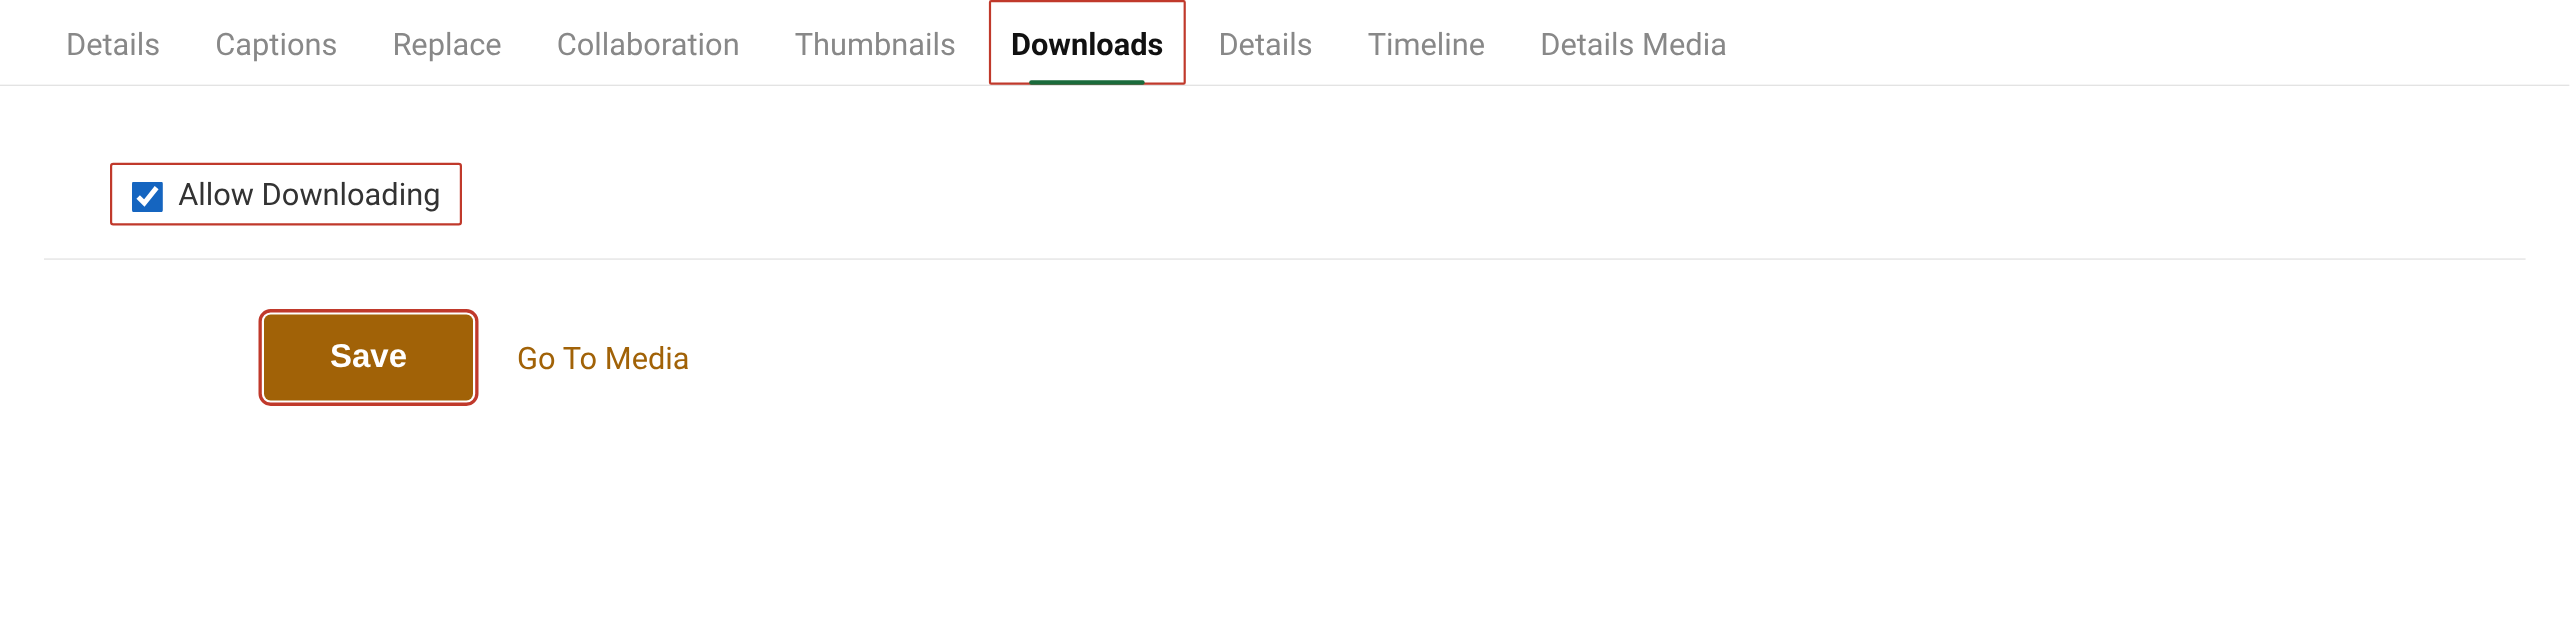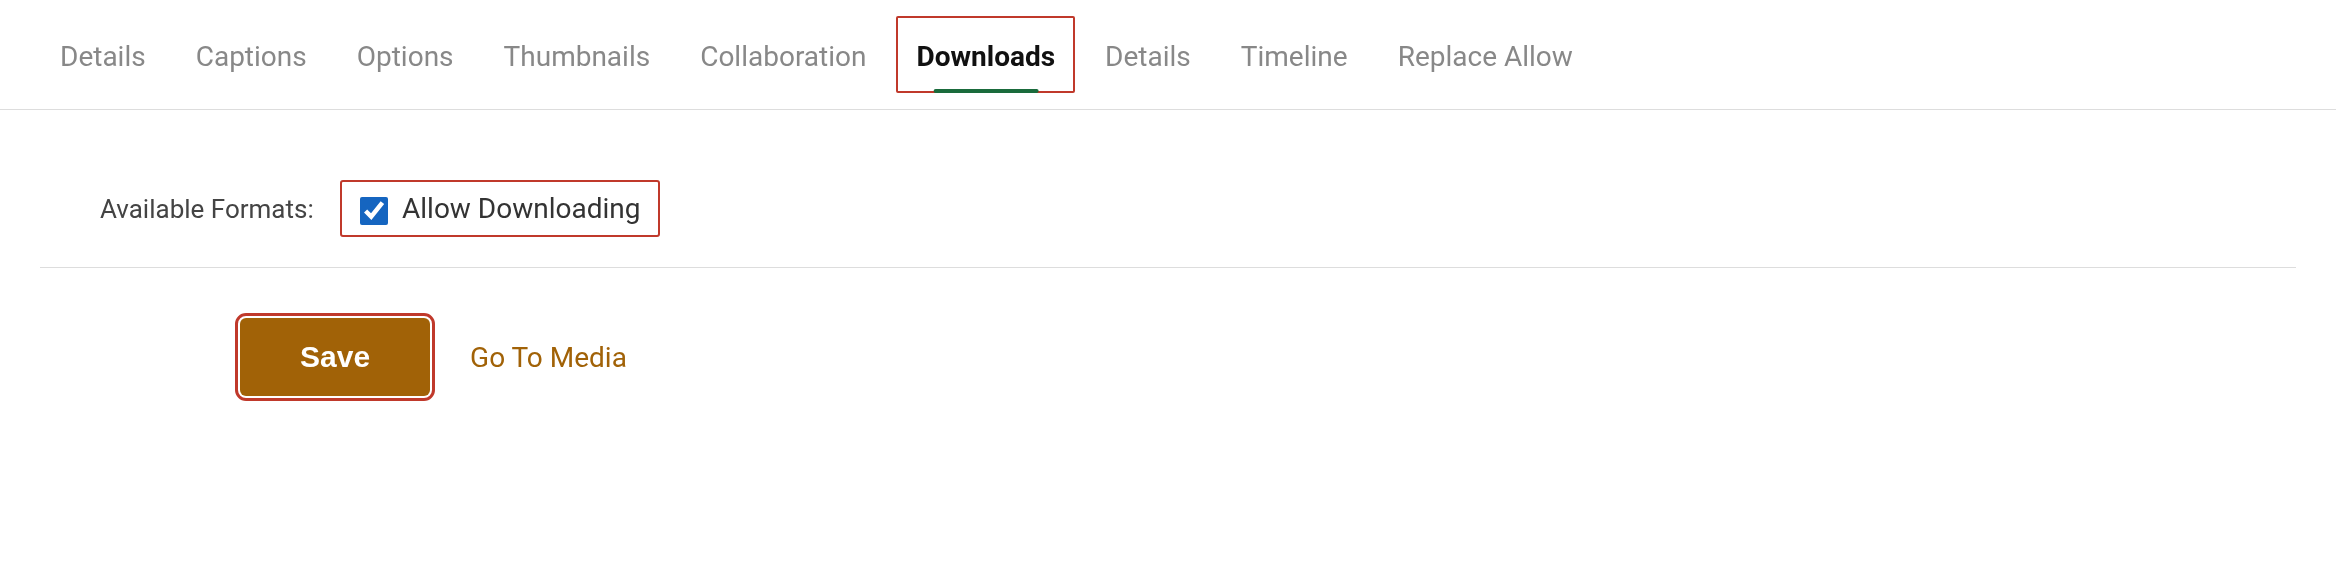--- a/index.html
+++ b/index.html
@@ -13,21 +13,21 @@
       background: #ffffff;
       color: #333;
       width: 2336px;
       min-height: 570px;
     }
 
     .tabs-container {
       display: flex;
       align-items: flex-start;
       border-bottom: 1px solid #ddd;
-      padding: 16px 40px;
+      padding: 0 40px;
       gap: 10px;
     }
 
     .tab {
       padding: 22px 18px 18px;
       font-size: 28px;
       color: #888;
       cursor: pointer;
       position: relative;
       white-space: nowrap;
@@ -124,45 +124,44 @@
 <body>
 
 <div class="tabs-container">
   <div class="tab">
     <span>Details</span>
   </div>
   <div class="tab">
     <span>Captions</span>
   </div>
   <div class="tab">
-    <span>Options</span>
+    <span>Replace</span>
+  </div>
+  <div class="tab">
+    <span>Collaboration</span>
   </div>
   <div class="tab">
     <span>Thumbnails</span>
-  </div>
-  <div class="tab">
-    <span>Collaboration</span>
   </div>
   <div class="tab active">
     <span>Downloads</span>
   </div>
   <div class="tab">
     <span>Details</span>
   </div>
   <div class="tab">
     <span>Timeline</span>
   </div>
   <div class="tab">
-    <span>Replace Allow</span>
+    <span>Details Media</span>
   </div>
 </div>
 
 <div class="content-area">
   <div class="form-row">
-    <span class="form-label">Available Formats:</span>
     <div class="checkbox-group">
       <input type="checkbox" class="checkbox-input" checked="" style="">
       <span class="checkbox-label">Allow Downloading</span>
     </div>
   </div>
 
   <div class="actions-row">
     <button class="save-button">Save</button>
     <a class="go-to-media-link">Go To Media</a>
   </div>

